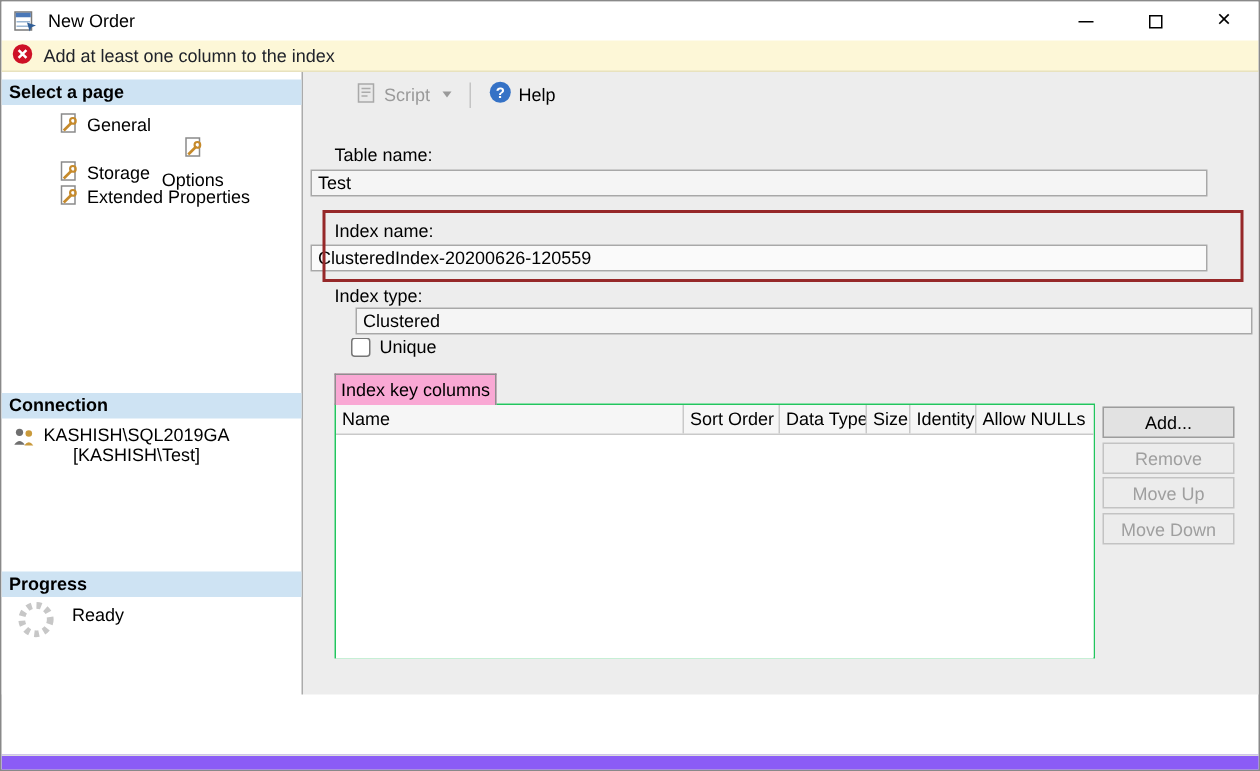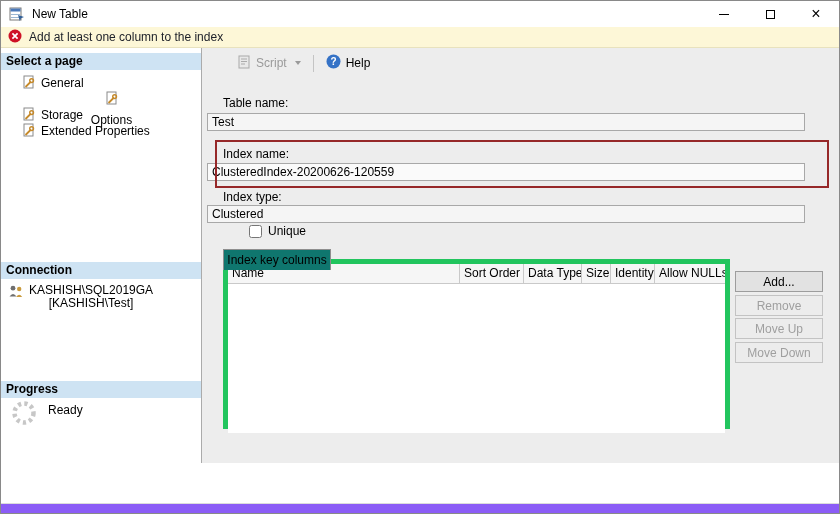--- a/index.html
+++ b/index.html
@@ -19,49 +19,49 @@
   
   .errorbar { position:absolute; left:0; top:26px; width:100%; height:21px; background:#FDF7D7; border-bottom:1px solid #E8E2BE; display:flex; align-items:center; gap:7px; padding-left:7px; }
   .error-text { color:#20232B; }
 
   
   .sidebar { position:absolute; left:0; top:47px; width:201px; height:415px; background:#ffffff; border-right:1px solid #ABABAB; }
   .section-header { position:absolute; left:0; width:200px; height:17px; background:#CEE3F3; font-weight:bold; padding-left:5px; line-height:17px; }
   #hdr-select { top:5px; }
   #hdr-connection { top:214px; }
   #hdr-progress { top:333px; }
-  .tree-item { position:absolute; left:0; width:200px; height:16px; display:flex; align-items:center; gap:5px; padding-left:21px; cursor:default; }
+  .tree-item { position:absolute; left:17px; width:200px; height:16px; display:flex; align-items:center; gap:5px; padding-left:21px; cursor:default; }
   #ti-general { top:27px; } #ti-options { top:43px;flex-direction:column; } #ti-storage { top:59px; } #ti-extended { top:75px; }
   .conn-block { position:absolute; left:7px; top:236px; display:flex; gap:5px; align-items:flex-start; }
   .conn-lines div { line-height:13px;text-align:center; }
   .conn-link { position:absolute; left:7px; top:308px; color:#0B4FD7; text-decoration:underline; cursor:pointer; }
   .ready-row { position:absolute; left:9px; top:351px; display:flex; gap:10px; }
   .ready-text { margin-top:4px; }
 
   
   .main { position:absolute; left:201px; top:47px; width:639px; height:415px; background:#EDEDED; }
   .toolbar { position:absolute; left:0; top:2px; width:100%; height:26px; display:flex; align-items:center; padding-left:30px; }
   .script-btn { display:flex; align-items:center; gap:5px; color:#9A9A9A; padding:2px 5px; }
   .dd-arrow { width:0; height:0; border-left:3px solid transparent; border-right:3px solid transparent; border-top:4px solid #9A9A9A; margin-left:3px; }
   .tb-sep { width:1px; height:17px; background:#C4C4C4; margin:0 7px; }
   .help-btn { display:flex; align-items:center; gap:5px; padding:2px 5px; }
 
   .form-label { position:absolute; left:21px; }
   #lbl-table { top:48px; } #lbl-indexname { top:99px; } #lbl-indextype { top:142px; }
   .field { position:absolute; left:5px; width:598px; height:18px; border:1px solid #A8A8A8; background:#F5F5F5; font-size:12px; padding:0 4px; color:#000; }
   #fld-table { top:65px; }
   #fld-indexname { top:115px; background:#FAFAFA; }
-  #fld-indextype { top:157px; }
+  #fld-indextype { top:157px;margin-left:30px; }
   .red-rect { position:absolute; left:13px; top:92px; width:614px; height:48px; border:2px solid #962829; z-index:5; pointer-events:none; }
 
-  .unique-row { position:absolute; left:47px; top:176px; display:flex; align-items:center; gap:6px; }
+  .unique-row { position:absolute; left:32px; top:176px; display:flex; align-items:center; gap:6px; }
   .unique-row input { width:13px; height:13px; }
 
-  .tab { position:absolute; left:21px; top:201px; width:108px; height:21px; background:#0f766e; border:1px solid #8E8E8E; border-bottom:none; z-index:2; text-align:center; line-height:20px; }
-  .grid { position:absolute; left:21px; top:211px; width:507px; height:170px; background:#ffffff; border:5px solid #22c55e; }
+  .tab { position:absolute; left:21px; top:201px; width:108px; height:21px; background:#f9a8d4; border:1px solid #8E8E8E; border-bottom:none; z-index:2; text-align:center; line-height:20px; }
+  .grid { position:absolute; left:21px; top:221px; width:507px; height:170px; background:#ffffff; border:1px solid #22c55e; }
   .grid-header { display:flex; height:20px; background:#F6F6F6; border-bottom:1px solid #C9C9C9; }
   .gh-cell { border-right:1px solid #C9C9C9; padding:2px 4px; white-space:nowrap; overflow:hidden; }
   .gh-cell:nth-child(1){ width:232px; } .gh-cell:nth-child(2){ width:64px; }
   .gh-cell:nth-child(3){ width:58px; } .gh-cell:nth-child(4){ width:29px; }
   .gh-cell:nth-child(5){ width:44px; } .gh-cell:nth-child(6){ flex:1; border-right:none; }
   .grid-body { height:149px; background:#fff; }
 
   .side-btn { position:absolute; left:533px; width:88px; height:21px; font-size:12px; text-align:center;
               background:#E2E2E2; border:1px solid #9D9D9D; cursor:default; }
   .side-btn.disabled { background:#ECECEC; border:1px solid #C3C3C3; color:#9F9F9F; }
@@ -82,21 +82,21 @@
   <div class="titlebar">
     <span class="title-icon">
       <svg width="16" height="16" viewBox="0 0 16 16">
         <rect x="1" y="2" width="11" height="12" fill="#ffffff" stroke="#7A7A7A"></rect>
         <rect x="1.5" y="2.5" width="10" height="3" fill="#4A78B8"></rect>
         <line x1="2" y1="8.5" x2="11" y2="8.5" stroke="#9BB7D4"></line>
         <line x1="2" y1="11.5" x2="11" y2="11.5" stroke="#9BB7D4"></line>
         <path d="M9 9 L15 11 L12 12.2 L10.8 15 Z" fill="#2F5E97"></path>
       </svg>
     </span>
-    <span class="title-text">New Table</span>
+    <span class="title-text">New Order</span>
     <div class="win-controls">
       <div class="win-btn">
           <div class="min-glyph"></div>
         </div>
       <div class="win-btn">
           <div class="max-glyph"></div>
         </div>
       <div class="win-btn">
           <span class="close-glyph">×</span>
         </div>

